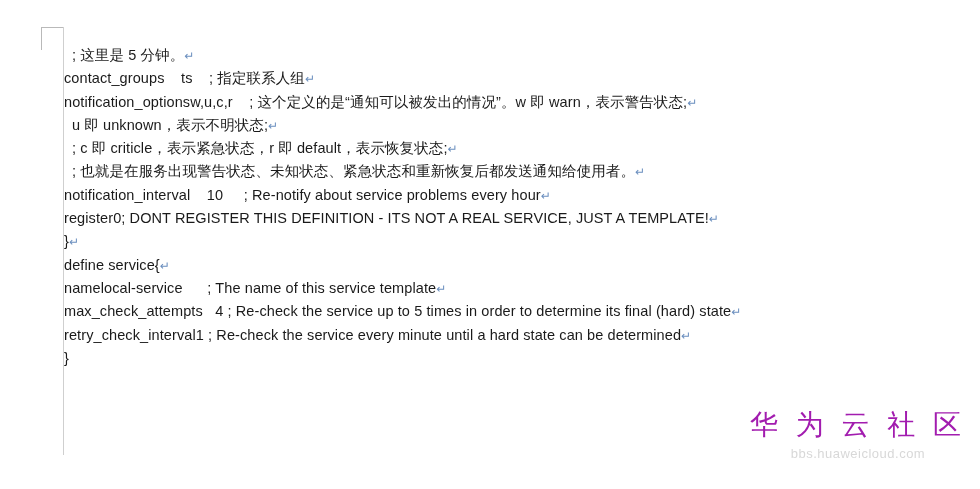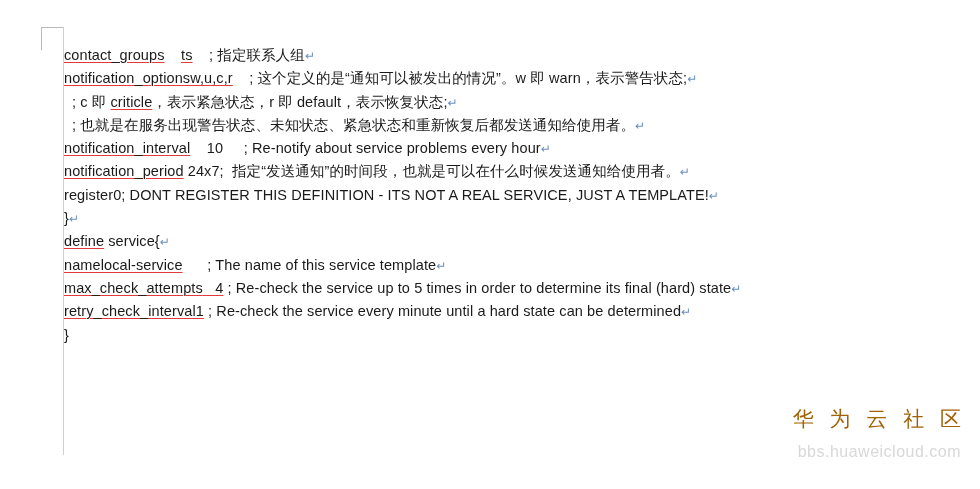--- a/index.html
+++ b/index.html
@@ -49,66 +49,66 @@
     line-height: 22.3px;
     color: #1a1a1a;
     white-space: pre;
     letter-spacing: 0.1px;
   }
   .ind {
     display: inline-block;
   }
   
   .u {
-    text-decoration: underline;
     text-decoration-color: #e03a3a;
     text-decoration-style: solid;
     text-decoration-thickness: 1px;
     text-underline-offset: 2px;
     margin-top: 28px;
   }
   .pilcrow {
     color: #6b8fbf;
     font-size: 12px;
   }
   .watermark {
     position: absolute;
     right: 14px;
     bottom: 28px;
     text-align: center;
     user-select: none;
   }
   .watermark .wm-main {
-    font-size: 21px;
-    color: #a16207;
+    font-size: 28px;
+    color: #a21caf;
     letter-spacing: 5px;
     font-family: "Liberation Sans", sans-serif;
   }
   .watermark .wm-sub {
-    font-size: 16px;
+    font-size: 13px;
     color: #d8d8d8;
     letter-spacing: 0.5px;
-    margin-top: 10px;
+    margin-top: 2px;
   }
 </style>
 </head>
 <body>
 
 <div class="page">
 
   <div class="corner-mark"></div>
   <div class="guide-line"></div>
 
   <div class="doc" id="doc-body">
+      <div class="line"><span class="ind" style="width: 8px;"></span><span>; 这里是 5 分钟。</span><span class="pilcrow">↵</span></div>
       <div class="line"><span class="u">contact_groups</span><span>    </span><span class="u">ts</span><span>    ; 指定联系人组</span><span class="pilcrow">↵</span></div>
       <div class="line"><span class="u">notification_optionsw,u,c,r</span><span>    ; 这个定义的是“通知可以被发出的情况”。w 即 warn，表示警告状态;</span><span class="pilcrow">↵</span></div>
+      <div class="line"><span class="ind" style="width: 8px;"></span><span>u 即 unknown，表示不明状态;</span><span class="pilcrow">↵</span></div>
       <div class="line"><span class="ind" style="width: 8px;"></span><span>; c 即 </span><span class="u">criticle</span><span>，表示紧急状态，r 即 default，表示恢复状态;</span><span class="pilcrow">↵</span></div>
       <div class="line"><span class="ind" style="width: 8px;"></span><span>; 也就是在服务出现警告状态、未知状态、紧急状态和重新恢复后都发送通知给使用者。</span><span class="pilcrow">↵</span></div>
       <div class="line"><span class="u">notification_interval</span><span>    10     ; Re-notify about service problems every hour</span><span class="pilcrow">↵</span></div>
-      <div class="line"><span class="u">notification_period</span><span> 24x7;  指定“发送通知”的时间段，也就是可以在什么时候发送通知给使用者。</span><span class="pilcrow">↵</span></div>
       <div class="line"><span>register0; DONT REGISTER THIS DEFINITION - ITS NOT A REAL SERVICE, JUST A TEMPLATE!</span><span class="pilcrow">↵</span></div>
       <div class="line"><span>}</span><span class="pilcrow">↵</span></div>
       <div class="line"><span class="u">define</span><span> service{</span><span class="pilcrow">↵</span></div>
       <div class="line"><span class="u">namelocal-service</span><span>      ; The name of this service template</span><span class="pilcrow">↵</span></div>
       <div class="line"><span class="u">max_check_attempts</span><span class="u">   4</span><span> ; Re-check the service up to 5 times in order to determine its final (hard) state</span><span class="pilcrow">↵</span></div>
       <div class="line"><span class="u">retry_check_interval1</span><span> ; Re-check the service every minute until a hard state can be determined</span><span class="pilcrow">↵</span></div>
       <div class="line"><span>}</span></div>
     </div>
 
   <div class="watermark">

